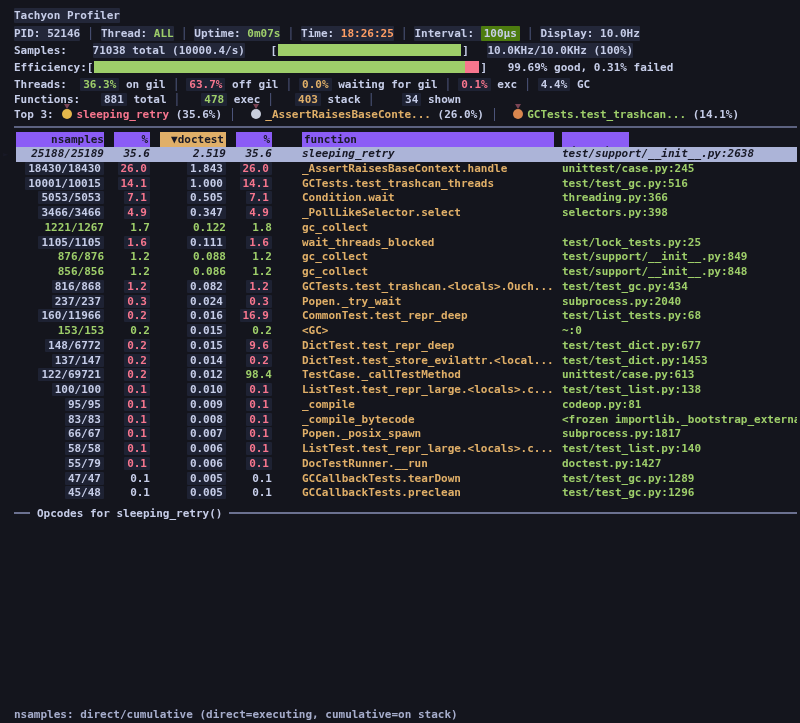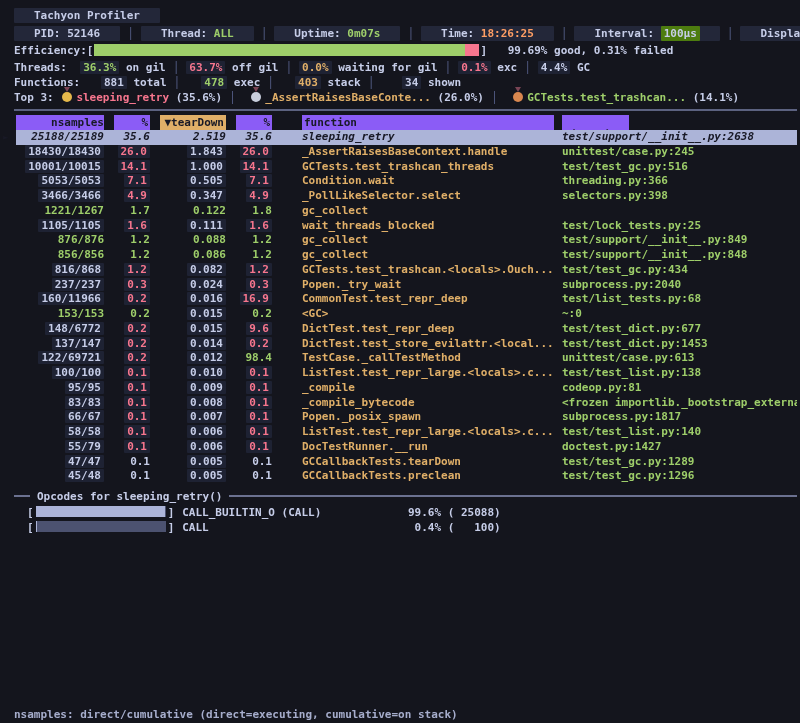--- a/index.html
+++ b/index.html
@@ -2,21 +2,21 @@
 <html><head>
 <meta charset="utf-8">
 <style>
   html,body{margin:0;padding:0;background:#0e0f15;}
   .screen{
     position:relative;width:800px;height:723px;background:#14151d;
     font-family:"DejaVu Sans Mono",monospace;font-size:11px;font-weight:bold;
     color:#c6cde8;overflow:hidden;
   }
   .line{white-space:nowrap;padding-left:14px;}
-  .chip{background:#232739;padding:1px 20px;border-radius:1px;}
+  .chip{background:#232739;padding:1px 0;border-radius:1px;}
   .vchip{background:#4d7c0f;padding:1px 3px;border-radius:1px;}
   .sep{color:#565f89;margin:0 7px;}
   .c-f{color:#c6cde8}.c-g{color:#9ece6a}.c-p{color:#f7768e}.c-o{color:#e0af68}
   .c-t{color:#ff9e64}.c-d{color:#c6cde8}
   .lbl{color:#c6cde8}
 
   
   .title-line{margin-top:8px;height:17px;line-height:16px;}
   .status-line{height:18px;line-height:17px;}
   .samples-line,.eff-line{height:17px;line-height:16px;}
@@ -81,20 +81,26 @@
 <body>
 
 <div class="screen">
 
   <div class="line title-line">
     <span class="chip">Tachyon Profiler</span>
   </div>
 
   <div class="line status-line" id="statusbar"><span class="chip"><span class="lbl">PID: </span><span class="c-f">52146</span></span><span class="sep">│</span><span class="chip"><span class="lbl">Thread: </span><span class="c-g">ALL</span></span><span class="sep">│</span><span class="chip"><span class="lbl">Uptime: </span><span class="c-g">0m07s</span></span><span class="sep">│</span><span class="chip"><span class="lbl">Time: </span><span class="c-t">18:26:25</span></span><span class="sep">│</span><span class="chip"><span class="lbl">Interval: </span><span class="vchip c-f">100µs</span></span><span class="sep">│</span><span class="chip"><span class="lbl">Display: </span><span class="c-f">10.0Hz</span></span></div>
 
+  <div class="line samples-line">
+    <span class="lbl">Samples:</span>
+    <span class="chip" style="margin-left:19px">71038 total (10000.4/s)</span>
+    <span class="bracket" style="margin-left:19px">[</span><span class="bar samples-bar"><span class="bar-fill" id="samples-fill" style="display: block; width: 100%;"></span></span><span class="bracket">]</span>
+    <span class="chip" style="margin-left:12px">10.0KHz/10.0KHz (100%)</span>
+  </div>
 
   <div class="line eff-line">
     <span class="lbl">Efficiency:</span><span class="bracket">[</span><span class="bar eff-bar"><span class="bar-fill" id="eff-fill" style="display: block; width: 96.2%;"></span></span><span class="bracket">]</span>
     <span style="margin-left:14px">99.69% good, 0.31% failed</span>
   </div>
 
   <div class="line threads-line">
     <span class="lbl">Threads:</span><span id="threads-segs"><span>&nbsp;&nbsp;</span><span><span class="cellchip c-g">36.3%</span><span class="lbl"> on gil</span></span><span class="sep">│</span><span><span class="cellchip c-p">63.7%</span><span class="lbl"> off gil</span></span><span class="sep">│</span><span><span class="cellchip c-o">0.0%</span><span class="lbl"> waiting for gil</span></span><span class="sep">│</span><span><span class="cellchip c-p">0.1%</span><span class="lbl"> exc</span></span><span class="sep">│</span><span><span class="cellchip c-f">4.4%</span><span class="lbl"> GC</span></span></span>
   </div>
 
@@ -109,21 +115,21 @@
   <div class="rule"></div>
 
   <div class="hrow" id="thead">
       <div class="col-ns">
         <span class="hcell">nsamples</span>
       </div>
       <div class="col-p1">
         <span class="hcell hm">%</span>
       </div>
       <div class="col-tt">
-        <span class="hcell hm sorted">▼tearDown</span>
+        <span class="hcell hm sorted">▼doctest</span>
       </div>
       <div class="col-p2">
         <span class="hcell hm">%</span>
       </div>
       <div class="col-fn"><span class="hcell" style="padding-left: 2px;">function</span></div>
       <div class="col-fl"><span class="hcell hfl">file:line</span></div>
     </div>
   <div id="tbody">
       <div class="trow sel"><span class="arrow">►</span><div class="col-ns"><span class="c-f">25188/25189</span></div><div class="col-p1"><span class="c-f">35.6</span></div><div class="col-tt"><span class="c-f">2.519</span></div><div class="col-p2"><span class="c-f">35.6</span></div><div class="col-fn"><span class="c-o">sleeping_retry</span></div><div class="col-fl"><span class="c-g">test/support/__init__.py:2638</span></div></div>
       <div class="trow"><div class="col-ns"><span class="cellchip c-f">18430/18430</span></div><div class="col-p1"><span class="cellchip c-p">26.0</span></div><div class="col-tt"><span class="cellchip c-f">1.843</span></div><div class="col-p2"><span class="cellchip c-p">26.0</span></div><div class="col-fn"><span class="c-o">_AssertRaisesBaseContext.handle</span></div><div class="col-fl"><span class="c-g">unittest/case.py:245</span></div></div>
@@ -149,23 +155,19 @@
       <div class="trow"><div class="col-ns"><span class="cellchip c-f">55/79</span></div><div class="col-p1"><span class="cellchip c-p">0.1</span></div><div class="col-tt"><span class="cellchip c-f">0.006</span></div><div class="col-p2"><span class="cellchip c-p">0.1</span></div><div class="col-fn"><span class="c-o">DocTestRunner.__run</span></div><div class="col-fl"><span class="c-g">doctest.py:1427</span></div></div>
       <div class="trow"><div class="col-ns"><span class="cellchip c-f">47/47</span></div><div class="col-p1"><span class="c-d">0.1</span></div><div class="col-tt"><span class="cellchip c-f">0.005</span></div><div class="col-p2"><span class="c-d">0.1</span></div><div class="col-fn"><span class="c-o">GCCallbackTests.tearDown</span></div><div class="col-fl"><span class="c-g">test/test_gc.py:1289</span></div></div>
       <div class="trow"><div class="col-ns"><span class="cellchip c-f">45/48</span></div><div class="col-p1"><span class="c-d">0.1</span></div><div class="col-tt"><span class="cellchip c-f">0.005</span></div><div class="col-p2"><span class="c-d">0.1</span></div><div class="col-fn"><span class="c-o">GCCallbackTests.preclean</span></div><div class="col-fl"><span class="c-g">test/test_gc.py:1296</span></div></div>
     </div>
 
   <div class="opsep">
     <span class="dash"></span>
     <span class="optitle">Opcodes for sleeping_retry()</span>
     <span class="dashfill"></span>
   </div>
-  <div id="oprows">
-      <div class="oprow"><span class="bracket">[</span><span class="opbar"><span class="fill" style="display: block; width: 99.6%;"></span></span><span class="bracket">]</span><span class="oplabel">CALL_BUILTIN_O (CALL)</span><span class="oppct">99.6% ( 25088)</span></div>
-      <div class="oprow"><span class="bracket">[</span><span class="opbar"><span class="fill" style="display: block; width: 0.4%;"></span></span><span class="bracket">]</span><span class="oplabel">CALL</span><span class="oppct"> 0.4% (   100)</span></div>
-    </div>
 
   <div class="footer">
     <div>nsamples: direct/cumulative (direct=executing, cumulative=on stack)</div>
     
   </div>
 
 </div>
 
 </body></html>

